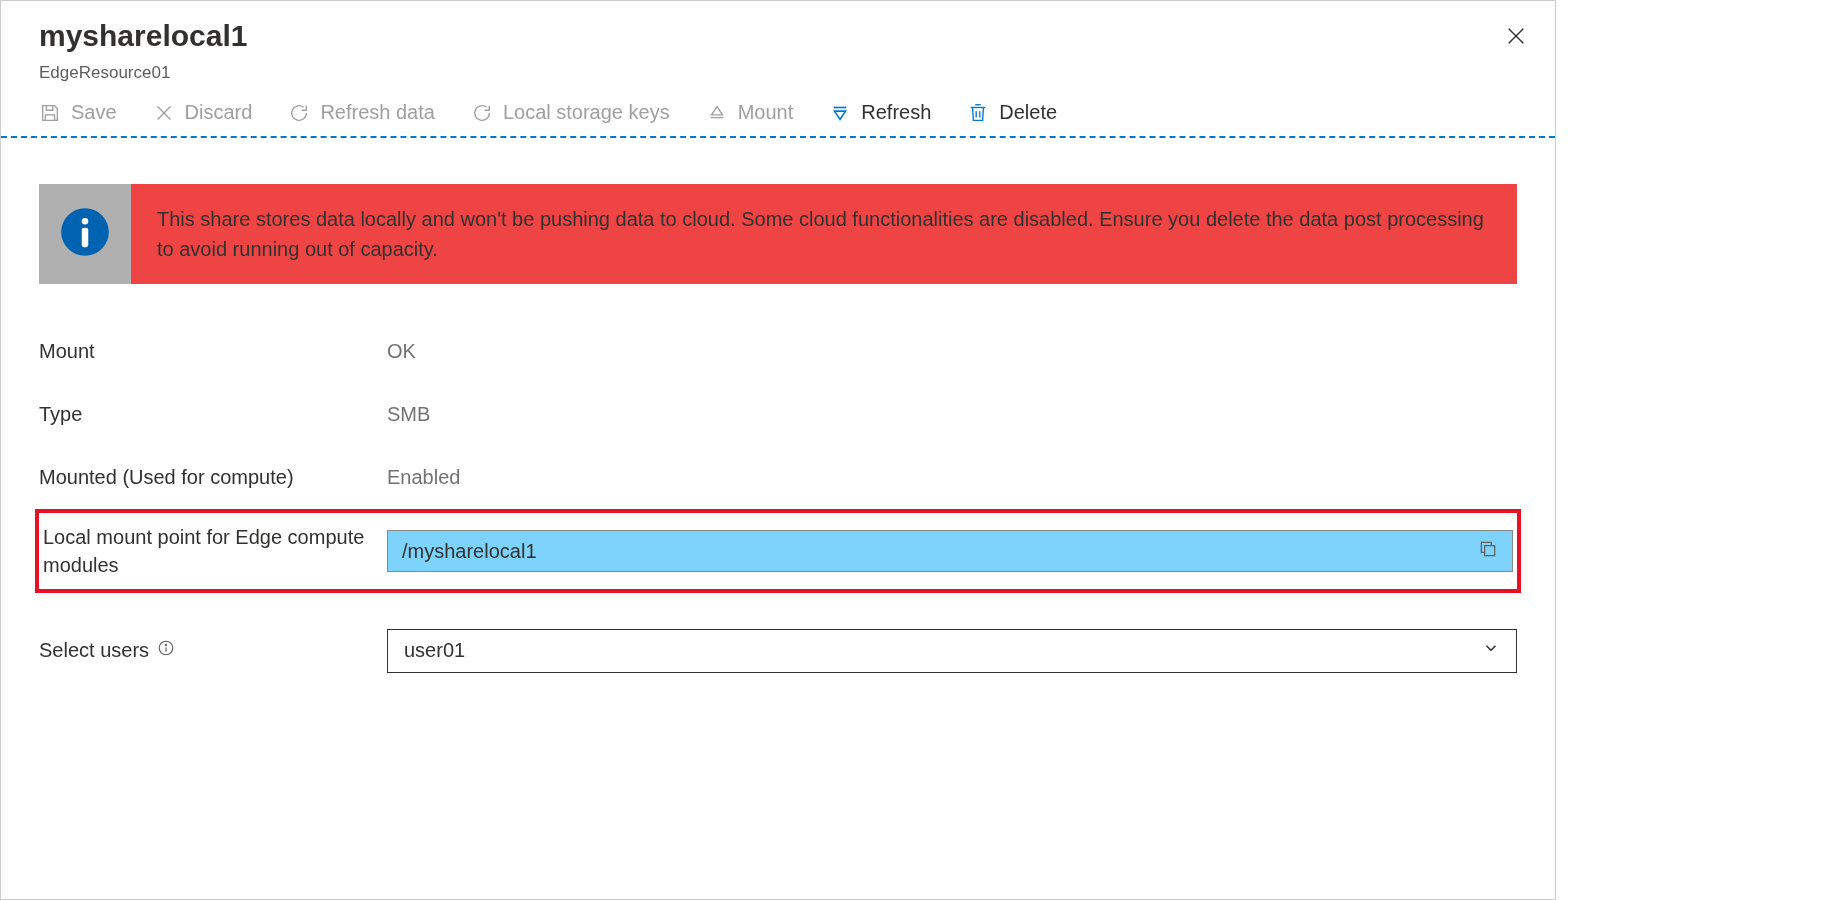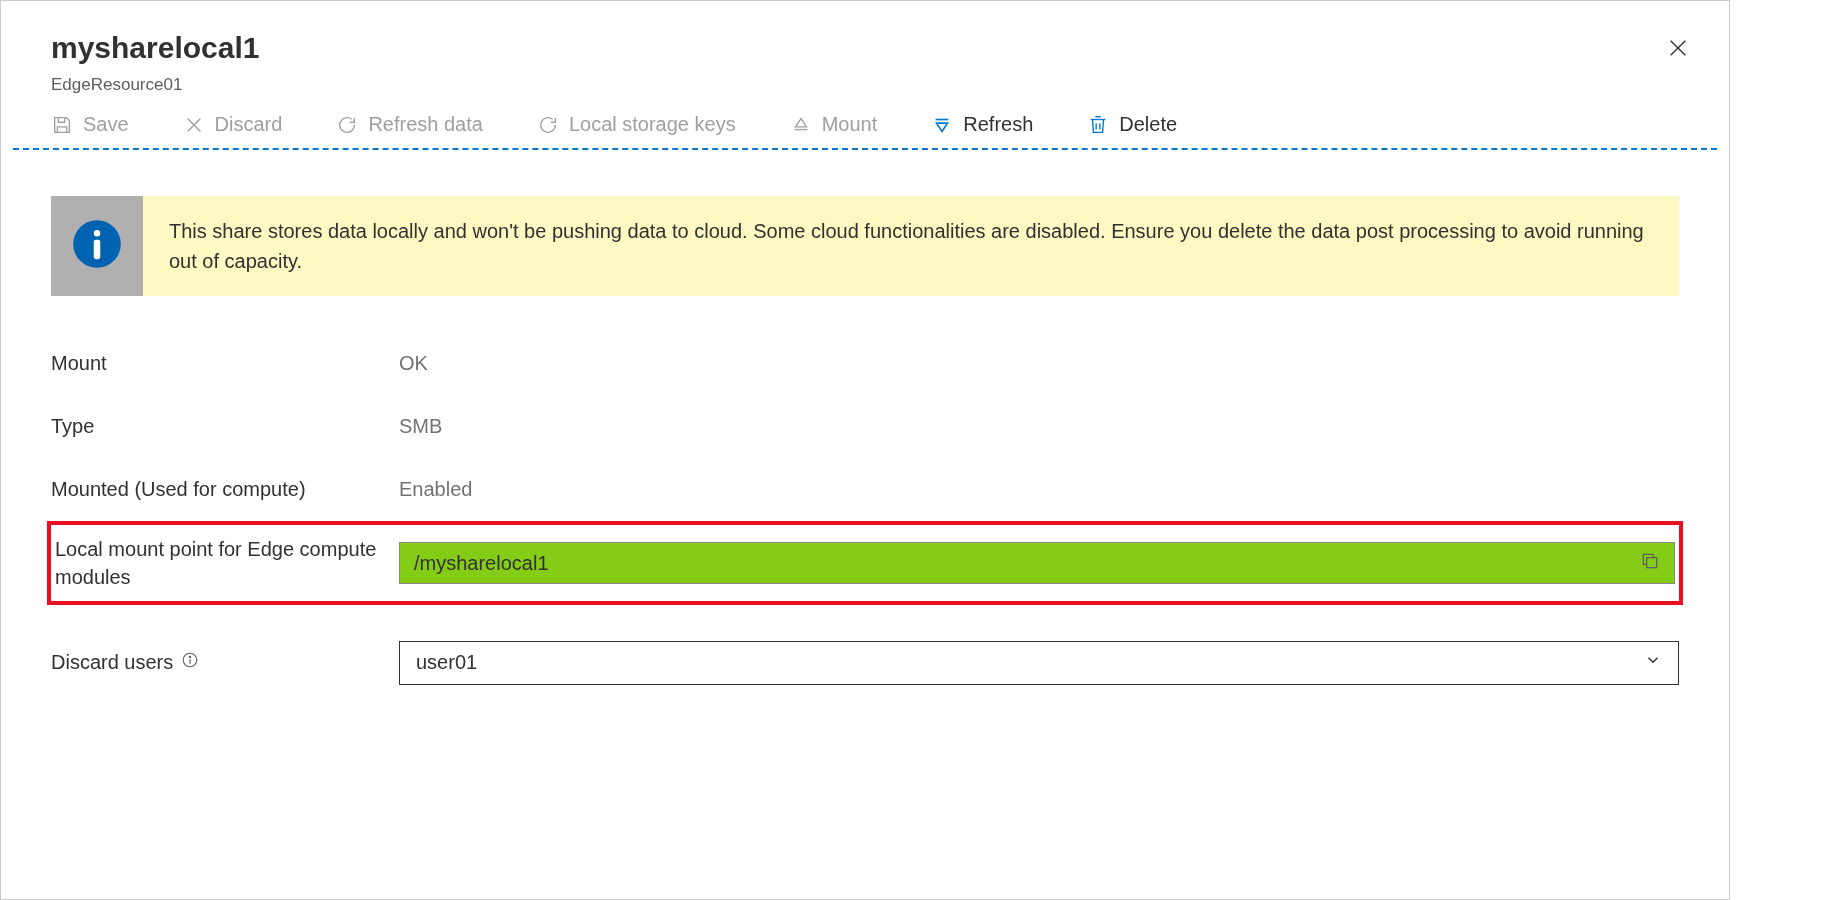--- a/index.html
+++ b/index.html
@@ -3,25 +3,25 @@
 <meta charset="utf-8">
 <style>
 * { margin: 0; padding: 0; box-sizing: border-box; }
 body {
   font-family: "Segoe UI", -apple-system, BlinkMacSystemFont, sans-serif;
   background: #ffffff;
   color: #323130;
   font-size: 16px;
 }
 .panel {
-  width: 1730px;
+  width: 1556px;
   height: 900px;
   border: 1px solid #cccccc;
   position: relative;
-  padding: 12px;
+  padding: 0;
 }
 .header {
   padding: 18px 38px 0 38px;
   position: relative;
 }
 .title {
   font-size: 30px;
   font-weight: 600;
   color: #323130;
 }
@@ -34,21 +34,21 @@
   position: absolute;
   top: 24px;
   right: 28px;
   cursor: pointer;
   color: #323130;
 }
 .close-btn svg { width: 22px; height: 22px; }
 .toolbar {
   display: flex;
   align-items: center;
-  gap: 54px;
+  gap: 36px;
   padding: 18px 38px 12px 38px;
   border-bottom: 2px dashed #0078d4;
 }
 .tool {
   display: inline-flex;
   align-items: center;
   gap: 10px;
   font-size: 20px;
   cursor: pointer;
 }
@@ -57,21 +57,21 @@
 .tool .icon { display: inline-flex; align-items: center; }
 .tool.disabled .icon svg { stroke: #a19f9d; fill: none; }
 .tool.enabled .icon svg { stroke: #0078d4; fill: none; }
 .tool.delete .icon svg { stroke: #0078d4; }
 .content {
   padding: 46px 38px 0 38px;
 }
 .info-banner {
   display: flex;
   align-items: stretch;
-  background: #fef9c3;
+  background: #ef4444;
   margin-bottom: 36px;
 }
 .info-icon-wrap {
   background: #b0b0b0;
   width: 92px;
   display: flex;
   align-items: center;
   justify-content: center;
   flex-shrink: 0;
 }
@@ -105,21 +105,21 @@
   grid-template-columns: 348px 1fr;
   align-items: center;
   margin-left: -4px;
   margin-right: -4px;
   padding: 10px 0;
 }
 .highlight-row .form-label { padding: 0 0 0 4px; line-height: 1.4; }
 .copy-field {
   display: flex;
   align-items: center;
-  background: #84cc16;
+  background: #7dd3fc;
   border: 1px solid #8a8886;
   height: 42px;
   padding: 0 14px;
   margin-right: 4px;
 }
 .copy-field-text {
   flex: 1;
   font-size: 20px;
   color: #323130;
 }
@@ -274,21 +274,21 @@
                 <path d="M16 8V4H4v12h4"></path>
               </svg>
           </span>
         </span>
       </div>
     </div>
 
     <div class="select-row">
       <div class="form-label">
         <span class="label-with-info">
-          <span>Discard users</span>
+          <span>Select users</span>
           <span class="info-circle">
             <svg viewBox="0 0 24 24" fill="none" stroke-width="1.5">
                 <circle cx="12" cy="12" r="9"></circle>
                 <circle cx="12" cy="8" r="0.8" fill="currentColor"></circle>
                 <line x1="12" y1="11" x2="12" y2="17"></line>
               </svg>
           </span>
         </span>
       </div>
       <div class="select-field">

